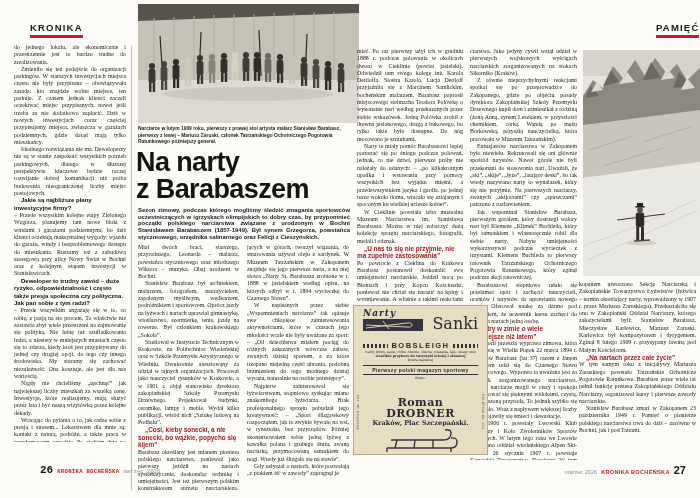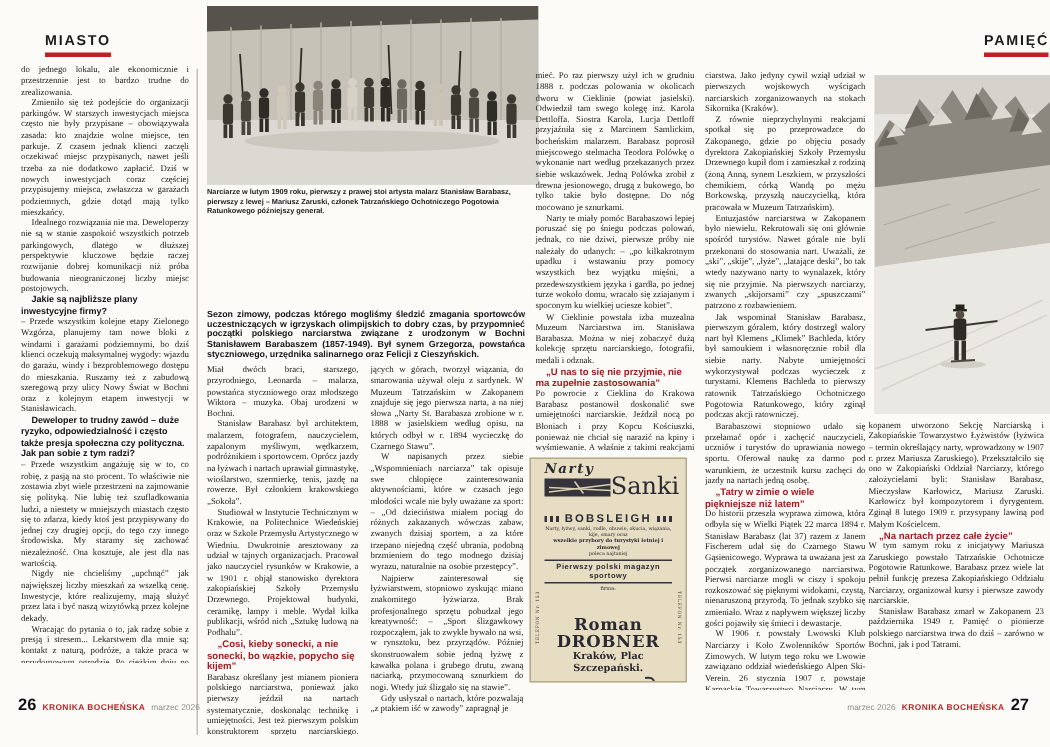--- a/index.html
+++ b/index.html
@@ -35,21 +35,21 @@
   .lead{position:absolute;left:138px;top:207px;width:212px;
         font:bold 5.9px/6.7px "Liberation Sans",sans-serif;color:#17161a;text-align:justify;}
 
   
   .footer{position:absolute;top:464px;font:5.6px "Liberation Sans",sans-serif;color:#8c8b88;
           display:flex;align-items:baseline;gap:4px;}
   .footer .mag{color:#c01f25;font-weight:bold;letter-spacing:0.3px;}
   .footer .pg{font-weight:bold;font-size:11px;color:#141312;}
 
   
-  .ad{position:absolute;left:353px;top:305px;width:105px;height:150px;background:#e7ddc2;
+  .ad{position:absolute;left:353px;top:305px;width:135px;height:150px;background:#e7ddc2;
       border:1px solid #b5a987;box-sizing:border-box;padding:3px 9px 2px 9px;
       font-family:"DejaVu Serif",serif;color:#2b2a33;text-align:center;overflow:hidden;}
   .ad-top{display:flex;align-items:flex-end;justify-content:space-between;}
   .ad-narty{width:52%;}
   .ad-narty-word{font:italic bold 9px/9px "DejaVu Serif",serif;letter-spacing:1px;text-align:left;}
   .ad-ski-band{height:12px;background:#35343c;margin-top:1px;}
   .ad-ski-band svg{display:block;}
   .ad-sanki{font:16px/15px "DejaVu Serif",serif;}
   .ad-bob{display:flex;align-items:center;gap:3px;margin-top:10px;}
   .ad-bob .rl{flex:1;height:4px;background:repeating-linear-gradient(90deg,#35343c 0 2px,#e7ddc2 2px 4px);}
@@ -65,21 +65,21 @@
   .ad-side{position:absolute;font-size:3px;color:#35343c;writing-mode:vertical-rl;letter-spacing:0.5px;}
   .ad-side.l{left:2px;top:88px;transform:rotate(180deg);}
   .ad-side.r{right:2px;top:88px;}
   .ad-bottom{font-size:2.9px;line-height:3.8px;border-top:1px solid #6b6552;margin-top:1px;padding-top:1px;}
 </style>
 </head>
 <body>
 
 <div class="sheet">
 
-  <div class="seclabel" style="left:30px;top:22px;">MIASTO</div>
+  <div class="seclabel" style="left:30px;top:22px;">KRONIKA</div>
   <div class="seclabel" style="left:656px;top:22px;">PAMIĘĆ</div>
 
   <div class="col" style="left:14px;top:44px;width:112px;height:398px;">
     <p class="noind">do jednego lokalu, ale ekonomicznie i przestrzennie jest to bardzo trudne do zrealizowania.</p>
     <p>Zmieniło się też podejście do organizacji parkingów. W starszych inwestycjach miejsca często nie były przypisane – obowiązywała zasada: kto znajdzie wolne miejsce, ten parkuje. Z czasem jednak klienci zaczęli oczekiwać miejsc przypisanych, nawet jeśli trzeba za nie dodatkowo zapłacić. Dziś w nowych inwestycjach coraz częściej przypisujemy miejsca, zwłaszcza w garażach podziemnych, gdzie dotąd mają tylko mieszkańcy.</p>
     <p>Idealnego rozwiązania nie ma. Deweloperzy nie są w stanie zaspokoić wszystkich potrzeb parkingowych, dlatego w dłuższej perspektywie kluczowe będzie raczej rozwijanie dobrej komunikacji niż próba budowania nieograniczonej liczby miejsc postojowych.</p>
     <p class="q">Jakie są najbliższe plany inwestycyjne firmy?</p>
     <p class="noind">– Przede wszystkim kolejne etapy Zielonego Wzgórza, planujemy tam nowe bloki z windami i garażami podziemnymi, bo dziś klienci oczekują maksymalnej wygody: wjazdu do garażu, windy i bezproblemowego dostępu do mieszkania. Ruszamy też z zabudową szeregową przy ulicy Nowy Świat w Bochni oraz z kolejnym etapem inwestycji w Stanisławicach.</p>
     <p class="q">Deweloper to trudny zawód – duże ryzyko, odpowiedzialność i często także presja społeczna czy polityczna. Jak pan sobie z tym radzi?</p>
     <p class="noind">– Przede wszystkim angażuję się w to, co robię, z pasją na sto procent. To właściwie nie zostawia zbyt wiele przestrzeni na zajmowanie się polityką. Nie lubię też szufladkowania ludzi, a niestety w mniejszych miastach często się to zdarza, kiedy ktoś jest przypisywany do jednej czy drugiej opcji, do tego czy innego środowiska. My staramy się zachować niezależność. Ona kosztuje, ale jest dla nas wartością.</p>
@@ -136,20 +136,24 @@
       <use href="#prs" x="154" y="78" fill="#c9c3b6"></use>
       <use href="#prs" x="166" y="80" fill="#3a372f"></use>
       <use href="#prs" x="178" y="82" fill="#4d4941"></use>
       <use href="#prs" x="190" y="84" fill="#302d28"></use>
       <use href="#prs" x="203" y="86" fill="#3d3a32"></use>
     </svg>
   </div>
 
   <div class="caption">Narciarze w lutym 1909 roku, pierwszy z prawej stoi artysta malarz Stanisław Barabasz, pierwszy z lewej – Mariusz Zaruski, członek Tatrzańskiego Ochotniczego Pogotowia Ratunkowego późniejszy generał.</div>
 
+  <div class="title">
+    <div>Na narty</div>
+    <div>z Barabaszem</div>
+  </div>
 
   <div class="lead">Sezon zimowy, podczas którego mogliśmy śledzić zmagania sportowców uczestniczących w igrzyskach olimpijskich to dobry czas, by przypomnieć początki polskiego narciarstwa związane z urodzonym w Bochni Stanisławem Barabaszem (1857-1949). Był synem Grzegorza, powstańca styczniowego, urzędnika salinarnego oraz Felicji z Cieszyńskich.</div>
 
   <div class="col" style="left:138px;top:244px;width:101px;height:246px;">
     <p class="noind">Miał dwóch braci, starszego, przyrodniego, Leonarda – malarza, powstańca styczniowego oraz młodszego Wiktora – muzyka. Obaj urodzeni w Bochni.</p>
     <p>Stanisław Barabasz był architektem, malarzem, fotografem, nauczycielem, zapalonym myśliwym, wędkarzem, podróżnikiem i sportowcem. Oprócz jazdy na łyżwach i nartach uprawiał gimnastykę, wioślarstwo, szermierkę, tenis, jazdę na rowerze. Był członkiem krakowskiego „Sokoła”.</p>
     <p>Studiował w Instytucie Technicznym w Krakowie, na Politechnice Wiedeńskiej oraz w Szkole Przemysłu Artystycznego w Wiedniu. Dwukrotnie aresztowany za udział w tajnych organizacjach. Pracował jako nauczyciel rysunków w Krakowie, a w 1901 r. objął stanowisko dyrektora zakopiańskiej Szkoły Przemysłu Drzewnego. Projektował budynki, ceramikę, lampy i meble. Wydał kilka publikacji, wśród nich „Sztukę ludową na Podhalu”.</p>
     <p class="sub">„Cosi, kieby sonecki, a nie sonecki, bo wązkie, popycho się kijem”</p>
     <p class="noind">Barabasz określany jest mianem pioniera polskiego narciarstwa, ponieważ jako pierwszy jeździł na nartach systematycznie, doskonaląc technikę i umiejętności. Jest też pierwszym polskim konstruktorem sprzętu narciarskiego. Narty strugał z drzewa jesionowego i dostosowywał do warunków panu-</p>
   </div>
@@ -268,21 +272,21 @@
     </svg>
   </div>
 
   <div class="col" style="left:579px;top:281px;width:117px;height:178px;">
     <p class="noind">kopanem utworzono Sekcję Narciarską i Zakopiańskie Towarzystwo Łyżwistów (łyżwica – termin określający narty, wprowadzony w 1907 r. przez Mariusza Zaruskiego). Przekształciło się ono w Zakopiański Oddział Narciarzy, którego założycielami byli: Stanisław Barabasz, Mieczysław Karłowicz, Mariusz Zaruski. Karłowicz był kompozytorem i dyrygentem. Zginął 8 lutego 1909 r. przysypany lawiną pod Małym Kościelcem.</p>
     <p class="sub">„Na nartach przez całe życie”</p>
     <p class="noind">W tym samym roku z inicjatywy Mariusza Zaruskiego powstało Tatrzańskie Ochotnicze Pogotowie Ratunkowe. Barabasz przez wiele lat pełnił funkcję prezesa Zakopiańskiego Oddziału Narciarzy, organizował kursy i pierwsze zawody narciarskie.</p>
     <p>Stanisław Barabasz zmarł w Zakopanem 23 października 1949 r. Pamięć o pionierze polskiego narciarstwa trwa do dziś – zarówno w Bochni, jak i pod Tatrami.</p>
   </div>
 
-  <div class="footer" style="left:12px;">
+  <div class="footer" style="left:40px;font-family:Liberation Mono, monospace;">
     <span class="pg">26</span>
     <span class="mag">KRONIKA BOCHEŃSKA</span>
     <span>marzec 2026</span>
   </div>
   <div class="footer" style="right:14px;">
     <span>marzec 2026</span>
     <span class="mag">KRONIKA BOCHEŃSKA</span>
     <span class="pg">27</span>
   </div>
 

